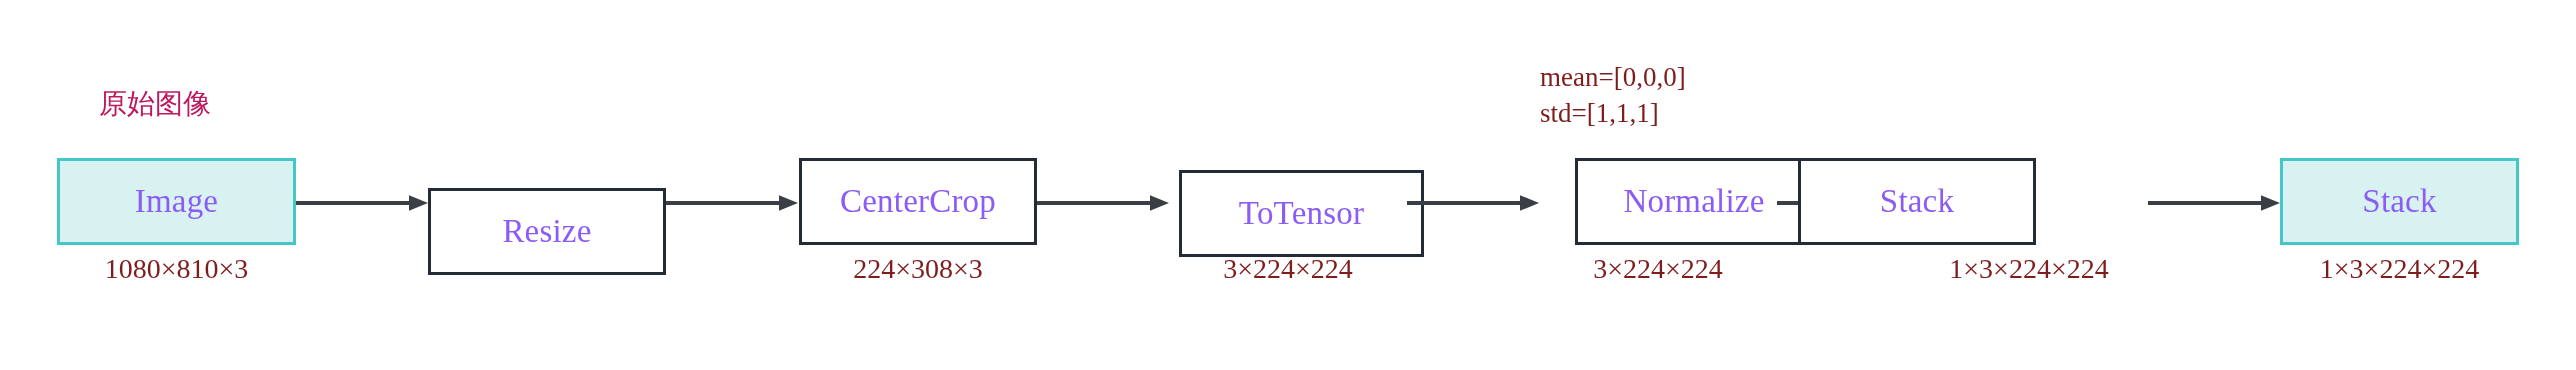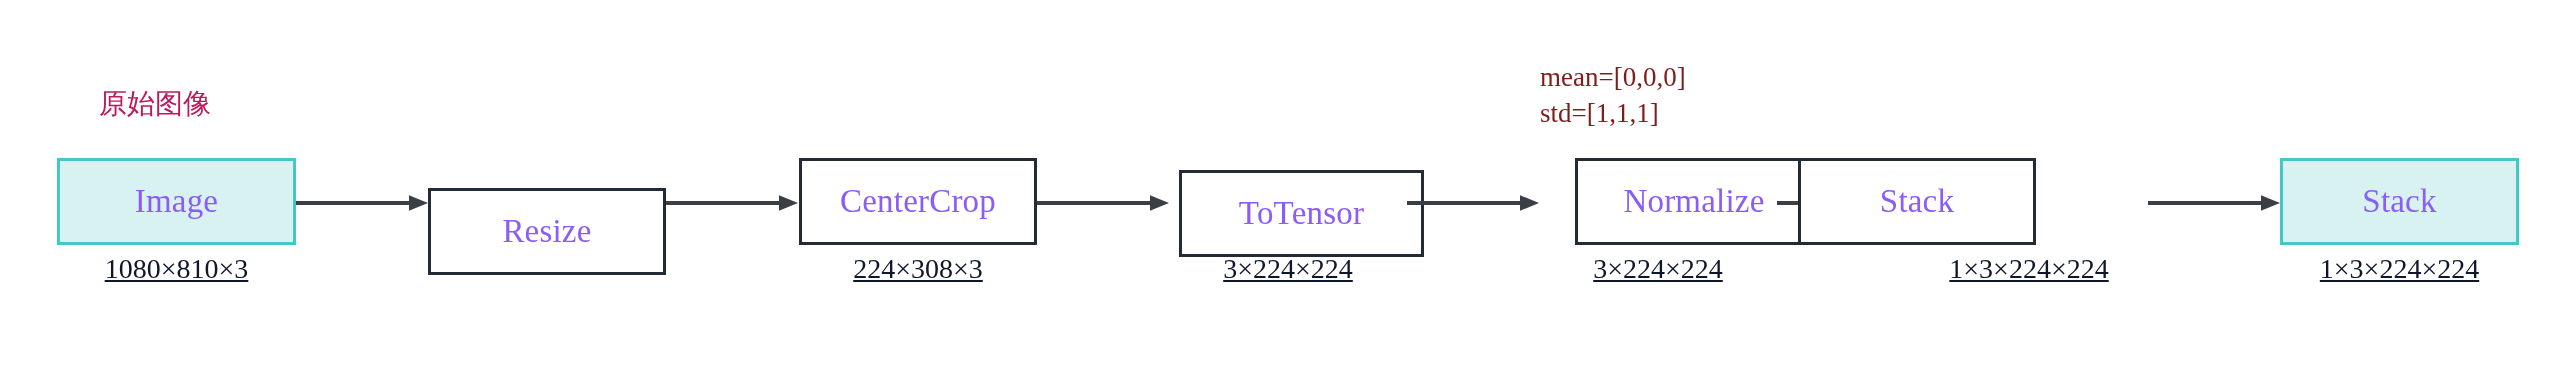--- a/index.html
+++ b/index.html
@@ -48,23 +48,22 @@
   }
 
   
   .shape-caption {
     position: absolute;
     top: 255px;
     text-align: center;
     font-family: "Liberation Serif", "DejaVu Serif", serif;
     font-size: 28px;
     line-height: 1;
-    color: #0f172a;
+    color: #7f1d1d;
     white-space: nowrap;
-    text-decoration: underline;
   }
 
   
   .cjk-title {
     position: absolute;
     left: 99px;
     top: 90px;
     font-family: "DejaVu Sans", "Liberation Sans", sans-serif;
     font-size: 28px;
     line-height: 1;

